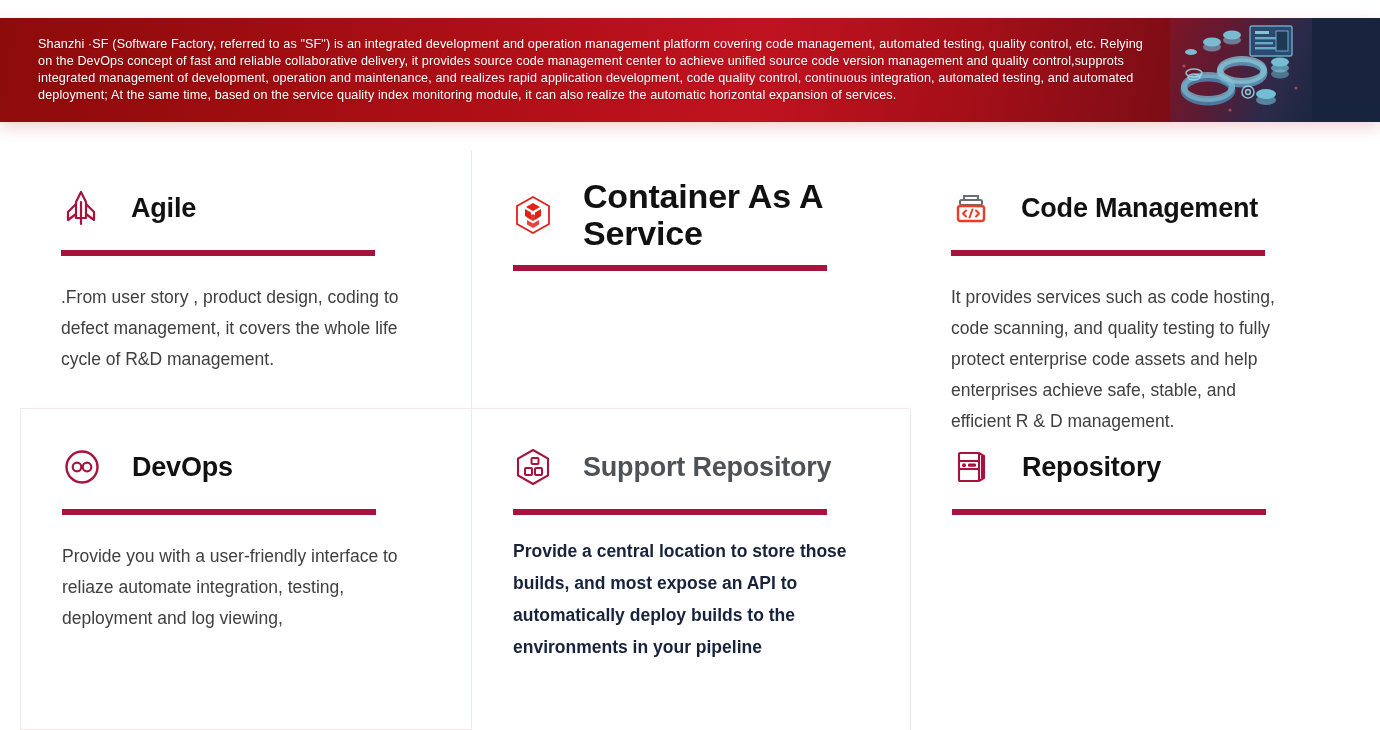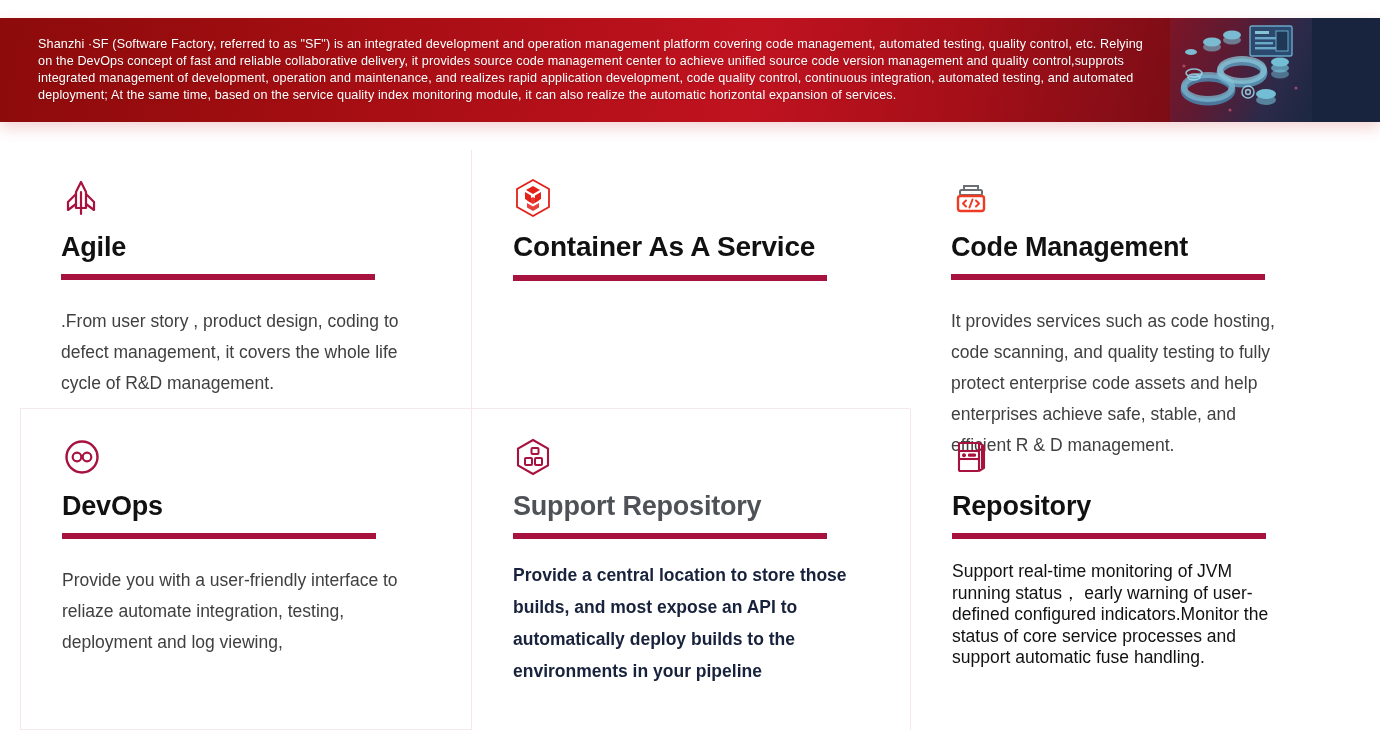--- a/index.html
+++ b/index.html
@@ -83,24 +83,23 @@
     position: relative;
     padding: 28px 36px 0 41px;
   }
 
   .cell.col-mid  { border-left: 1px solid #f4e6e9; }
   .cell.col-right{ border-left: 1px solid #f4e6e9; }
   .cell.row-top  { border-bottom: 1px solid #f6e9ec; }
 
   .card-head {
     display: flex;
-    align-items: flex-start;
-    gap: 14px;
+    align-items: center;
+    gap: 30px;
     min-height: 60px;
-    flex-direction: column;
   }
 
   .card-icon {
     flex: 0 0 auto;
     width: 40px;
     height: 40px;
     display: flex;
     align-items: center;
     justify-content: center;
   }
@@ -140,21 +139,21 @@
 
   .card-body.tight-black {
     color: #111111;
     font-weight: normal;
     line-height: 21.5px;
     margin-top: 22px;
     max-width: 378px;
   }
 
   
-  .head-two-line .card-title { font-size: 28px; line-height: 1.1; }
+  .head-two-line .card-title { font-size: 34px; line-height: 1.1; }
 </style>
 </head>
 <body>
 
 <div class="page">
 
   <div class="banner">
     <div class="banner-text-area">
       <div class="banner-text">Shanzhi ·SF (Software Factory, referred to as "SF") is an integrated development and operation management platform covering code management, automated testing, quality control, etc. Relying on the DevOps concept of fast and reliable collaborative delivery, it provides source code management center to achieve unified source code version management and quality control,supprots integrated management of  development, operation and maintenance, and realizes rapid application development, code quality control, continuous integration, automated testing, and automated deployment; At the same time, based on the service quality index monitoring module, it can also realize the automatic horizontal expansion of services.</div>
     </div>
@@ -312,17 +311,16 @@
             </g>
             <g fill="#a8123e">
               <circle cx="9" cy="16.2" r="2"></circle>
               <rect x="13" y="14.6" width="8" height="3.2" rx="1.2"></rect>
             </g>
           </svg>
         </span>
         <span class="card-title">Repository</span>
       </div>
       <div class="rule"></div>
-      <p class="card-body tight-black">Support real-time monitoring of JVM running status， early warning of user-defined configured indicators.Monitor the status of core service processes and support automatic fuse handling.</p>
     </div>
 
   </div>
 </div>
 
 </body></html>

